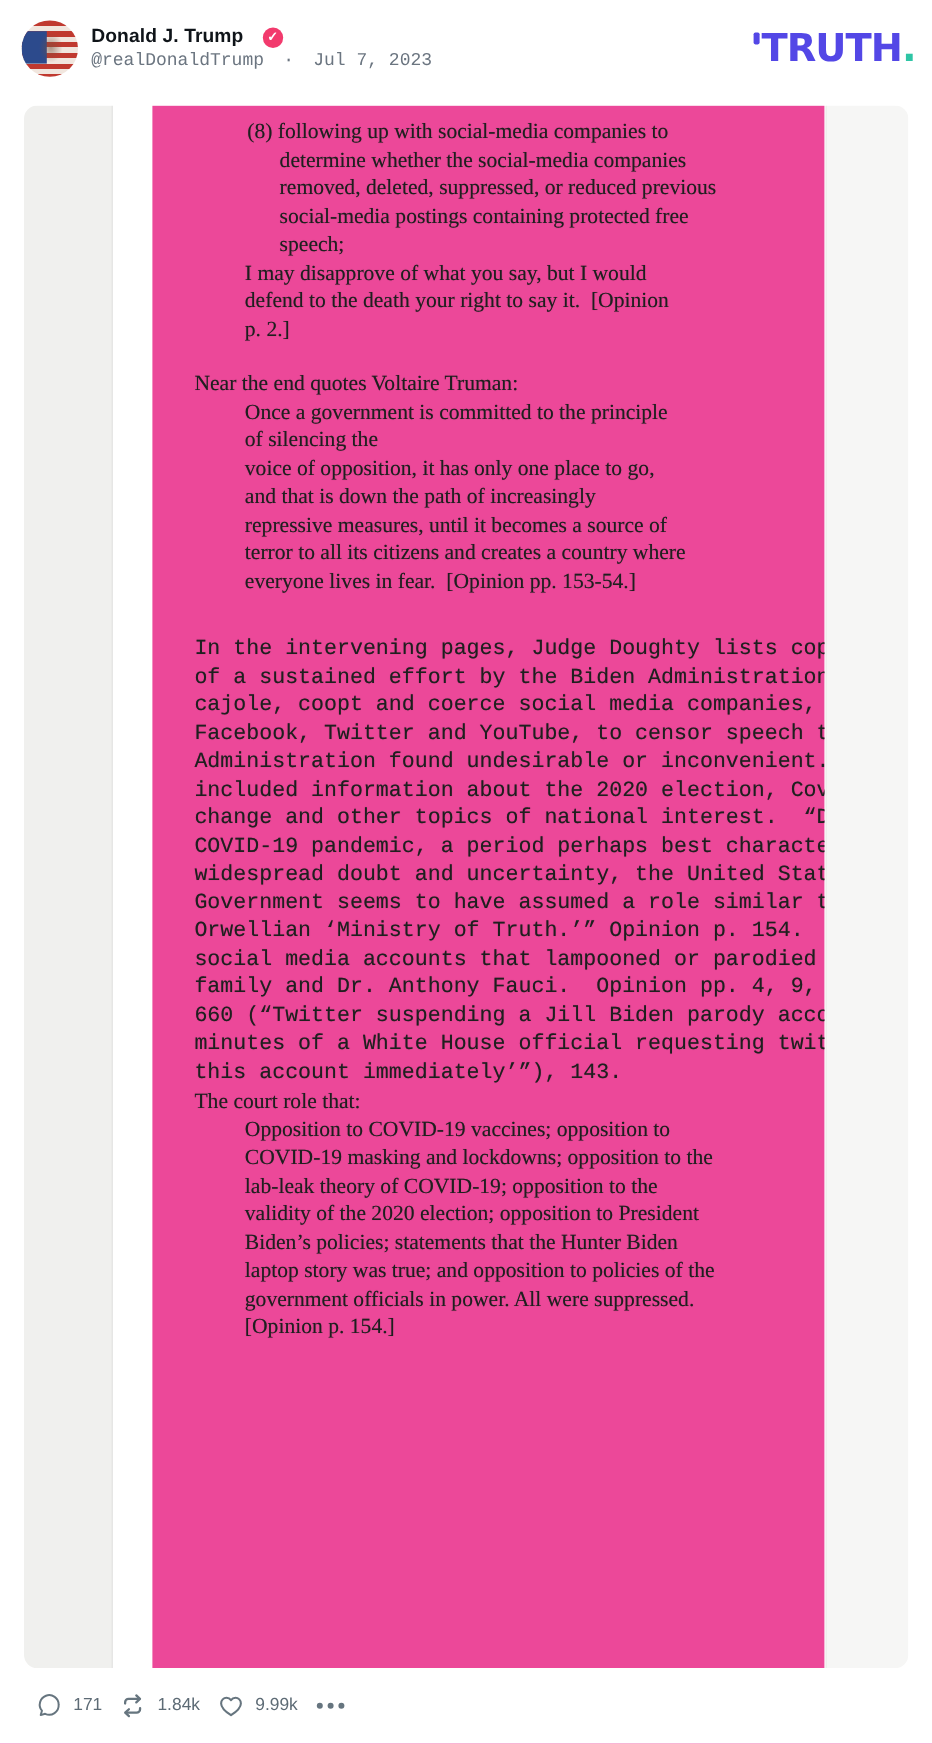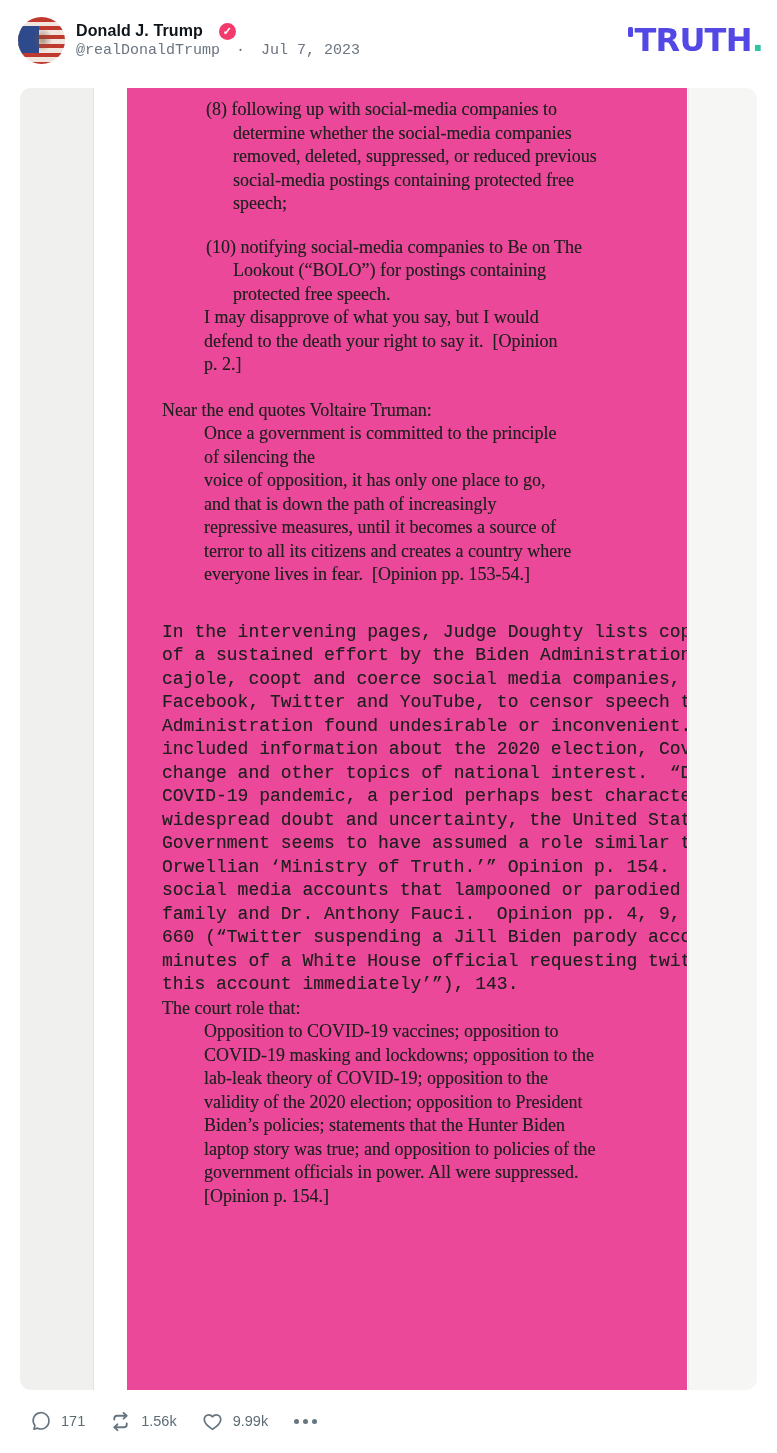--- a/index.html
+++ b/index.html
@@ -77,21 +77,21 @@
   .doc-quote { margin-left: 42px; }
   .mt-20 { margin-top: 20px; }
   .mt-22 { margin-top: 22px; }
   .mt-24 { margin-top: 24px; }
   .mt-34 { margin-top: 34px; font-family: Liberation Mono, monospace; }
   .italic { font-style: italic; }
 
   
   .engagement-bar {
     position: absolute; left: 30px; top: 1406px; height: 30px;
-    display: flex; align-items: center; gap: 24px;
+    display: flex; align-items: center; gap: 14px;
     color: #66757f;
   }
   .engage-group { display: flex; align-items: center; gap: 9px; cursor: pointer; }
   .engage-group svg { display: block; stroke: #66757f; }
   .engage-count { font-size: 14.5px; color: #5d6b75; }
   .more-button { display: flex; gap: 4px; align-items: center; cursor: pointer; padding: 4px 2px; }
   .more-button i { width: 5px; height: 5px; border-radius: 50%; background: #66757f; }
 </style>
 </head>
 <body>
@@ -112,23 +112,20 @@
 
 <div class="attachment">
   <div class="strip left"></div>
   <div class="strip right"></div>
   <div class="doc-page">
     <div class="doc-block doc-item">(8) following up with social-media companies to
 determine whether the social-media companies
 removed, deleted, suppressed, or reduced previous
 social-media postings containing protected free
 speech;</div>
-    <div class="doc-block doc-item mt-20">(10) notifying social-media companies to Be on The
-Lookout (“BOLO”) for postings containing
-protected free speech.</div>
     <div class="doc-block doc-quote">I may disapprove of what you say, but I would
 defend to the death your right to say it.  [Opinion
 p. 2.]</div>
     <div class="doc-block mt-22">Near the end quotes Voltaire Truman:</div>
     <div class="doc-block doc-quote">Once a government is committed to the principle
 of silencing the
 voice of opposition, it has only one place to go,
 and that is down the path of increasingly
 repressive measures, until it becomes a source of
 terror to all its citizens and creates a country where
@@ -168,21 +165,21 @@
     </svg>
     <span class="engage-count">171</span>
   </div>
   <div class="engage-group">
     <svg width="23" height="23" viewBox="0 0 24 24" fill="none" stroke-width="2" stroke-linecap="round" stroke-linejoin="round">
       <path d="M5.5 10V9a3 3 0 0 1 3-3H18"></path>
       <polyline points="15.2 3 18.4 6 15.2 9"></polyline>
       <path d="M18.5 14v1a3 3 0 0 1-3 3H6"></path>
       <polyline points="8.8 21 5.6 18 8.8 15"></polyline>
     </svg>
-    <span class="engage-count">1.56k</span>
+    <span class="engage-count">1.84k</span>
   </div>
   <div class="engage-group">
     <svg width="23" height="23" viewBox="0 0 24 24" fill="none" stroke-width="1.8" stroke-linejoin="round">
       <path d="M12 20.2C6.6 16.6 3.4 13.4 3.4 9.9 3.4 7.2 5.5 5 8.1 5c1.6 0 3 .8 3.9 2.1C12.9 5.8 14.3 5 15.9 5c2.6 0 4.7 2.2 4.7 4.9 0 3.5-3.2 6.7-8.6 10.3z"></path>
     </svg>
     <span class="engage-count">9.99k</span>
   </div>
   <div class="more-button">
     <i></i>
       <i></i>

